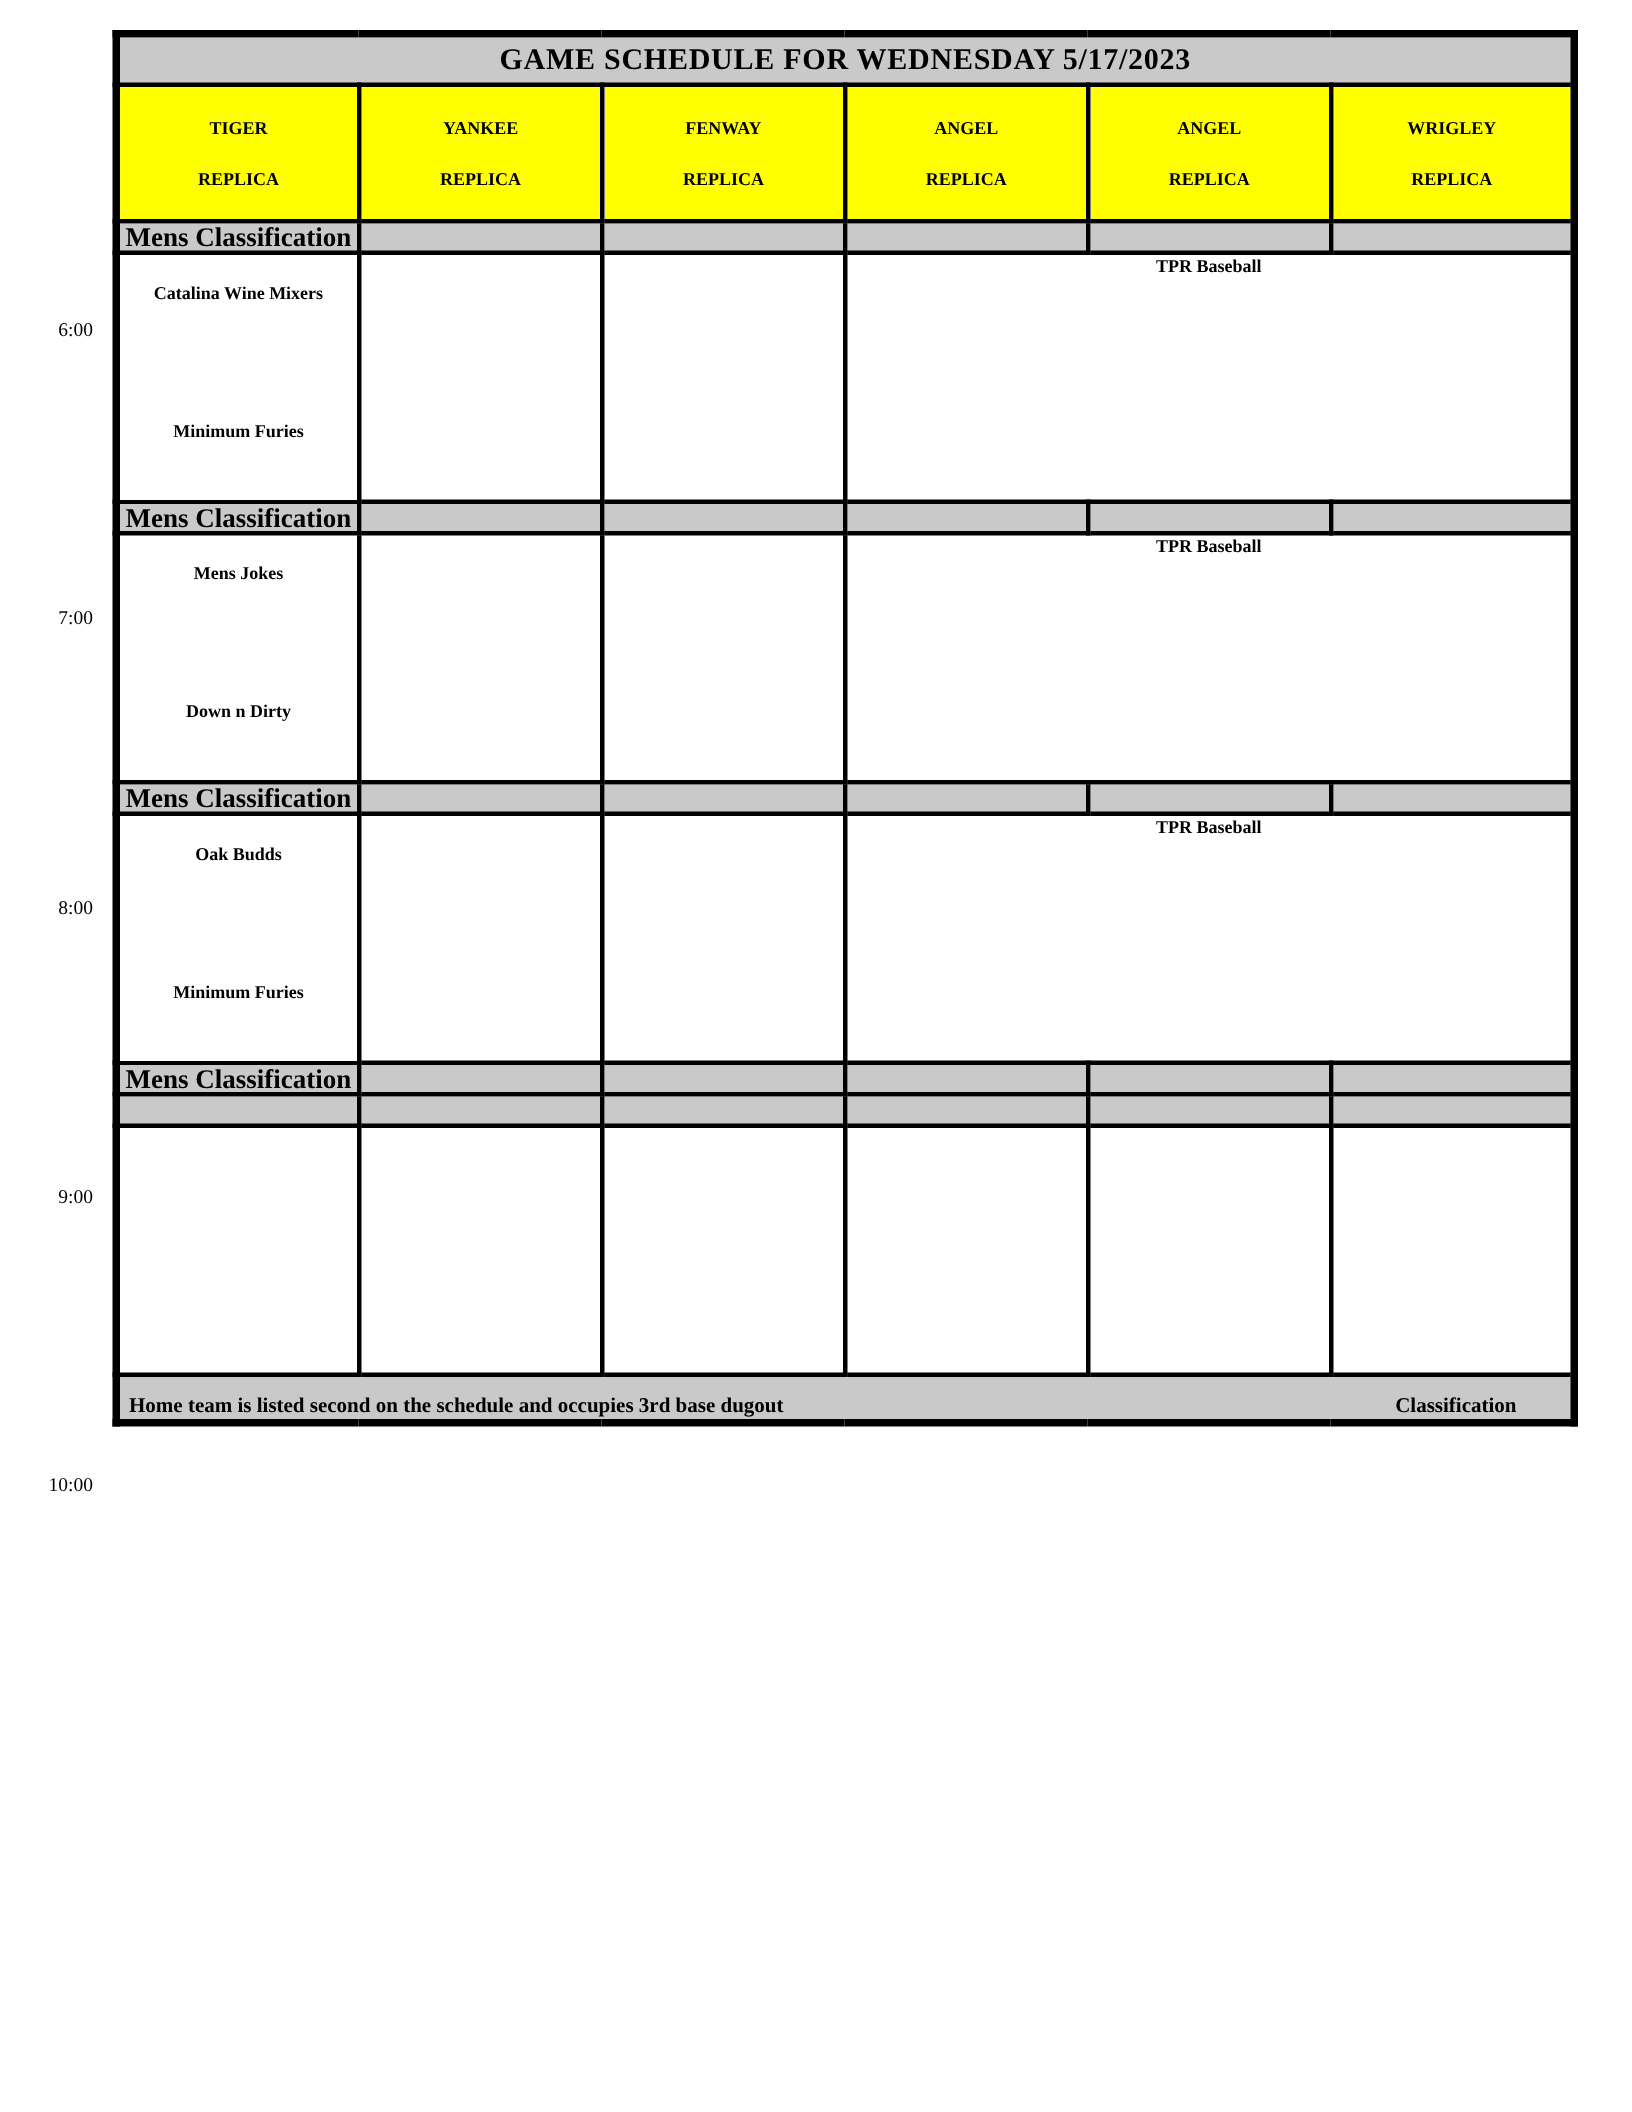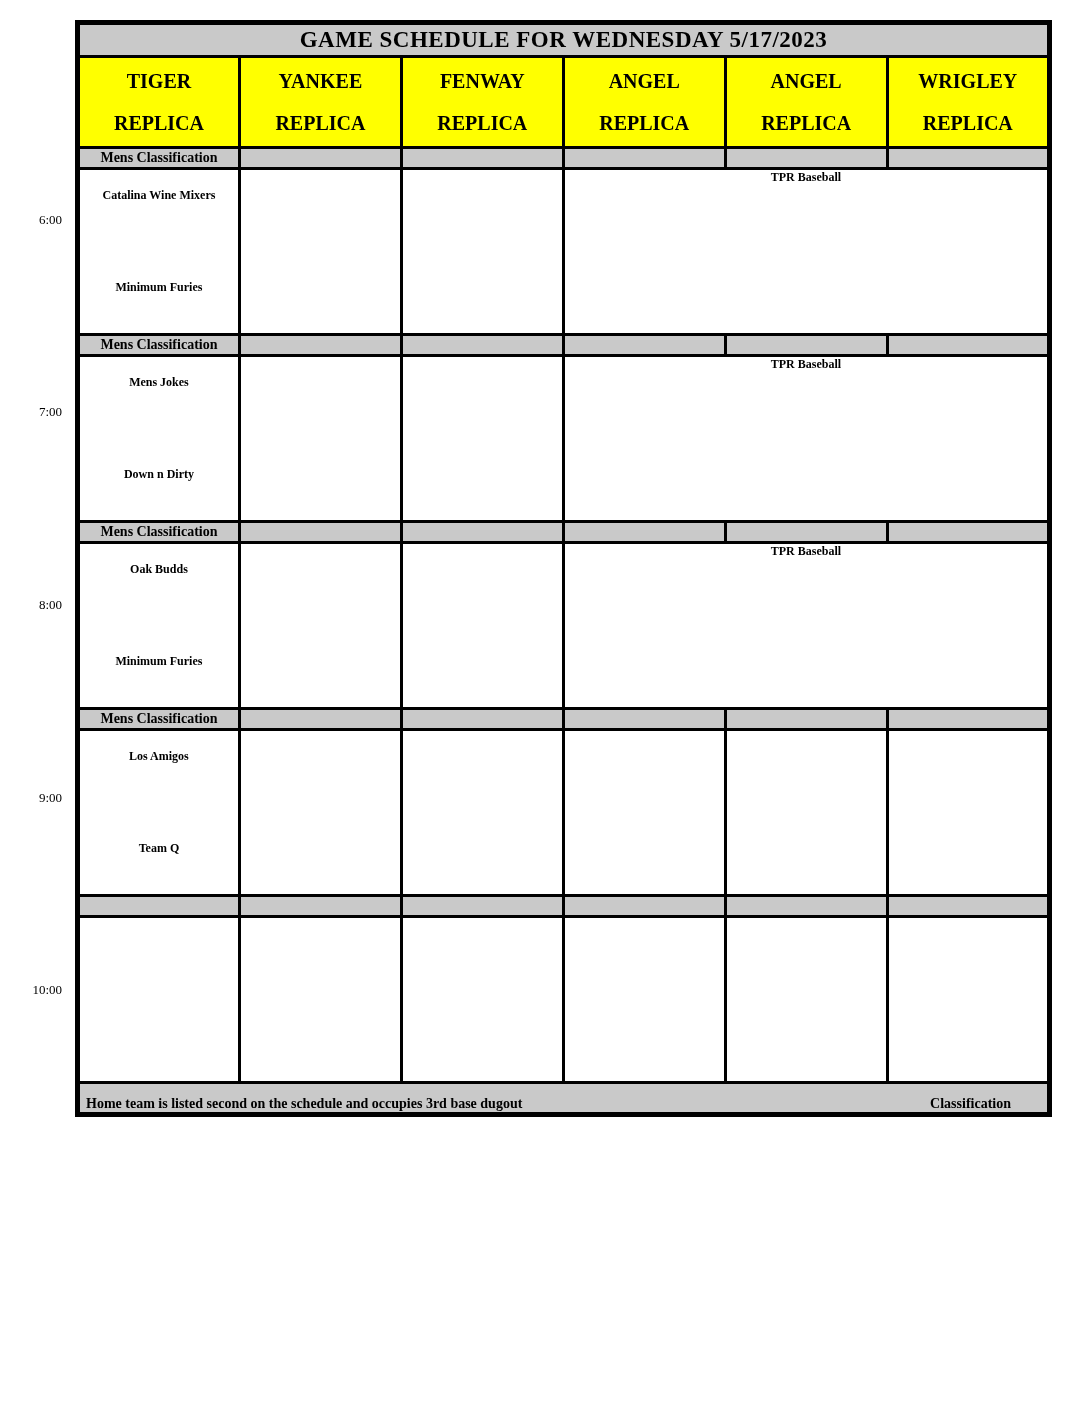--- a/index.html
+++ b/index.html
@@ -20,34 +20,34 @@
   td{
     border:3px solid #000;
     padding:0;
     text-align:center;
     font-weight:bold;
     overflow:hidden;
   }
   .title-cell{
     height:30px;
     background:var(--gray,#c9c9c9);
-    font-size:23px;
+    font-size:20px;
     letter-spacing:0.5px;
   }
   .field-cell{
     height:88px;
     background:var(--yellow,#ffff00);
-    font-size:20px;
+    font-size:12px;
     vertical-align:middle;
   }
   .field-cell .field-name{margin-bottom:19px;}
   .class-row td{
     height:18px;
     background:var(--gray,#c9c9c9);
-    font-size:14px;
+    font-size:18px;
     line-height:18px;
   }
   .game-row td{
     height:163px;
     background:#ffffff;
     font-size:12px;
     vertical-align:top;
   }
   .game-cell{position:relative;}
   .game-cell .away{
@@ -195,31 +195,20 @@
 
     <tr class="class-row">
       <td>Mens Classification</td>
       <td></td>
       <td></td>
       <td></td>
       <td></td>
       <td></td>
     </tr>
 
-    <tr class="game-row">
-      <td class="game-cell">
-        <div class="away">Los Amigos</div>
-        <div class="home">Team Q</div>
-      </td>
-      <td></td>
-      <td></td>
-      <td></td>
-      <td></td>
-      <td></td>
-    </tr>
 
     <tr class="class-row">
       <td></td>
       <td></td>
       <td></td>
       <td></td>
       <td></td>
       <td></td>
     </tr>
 

